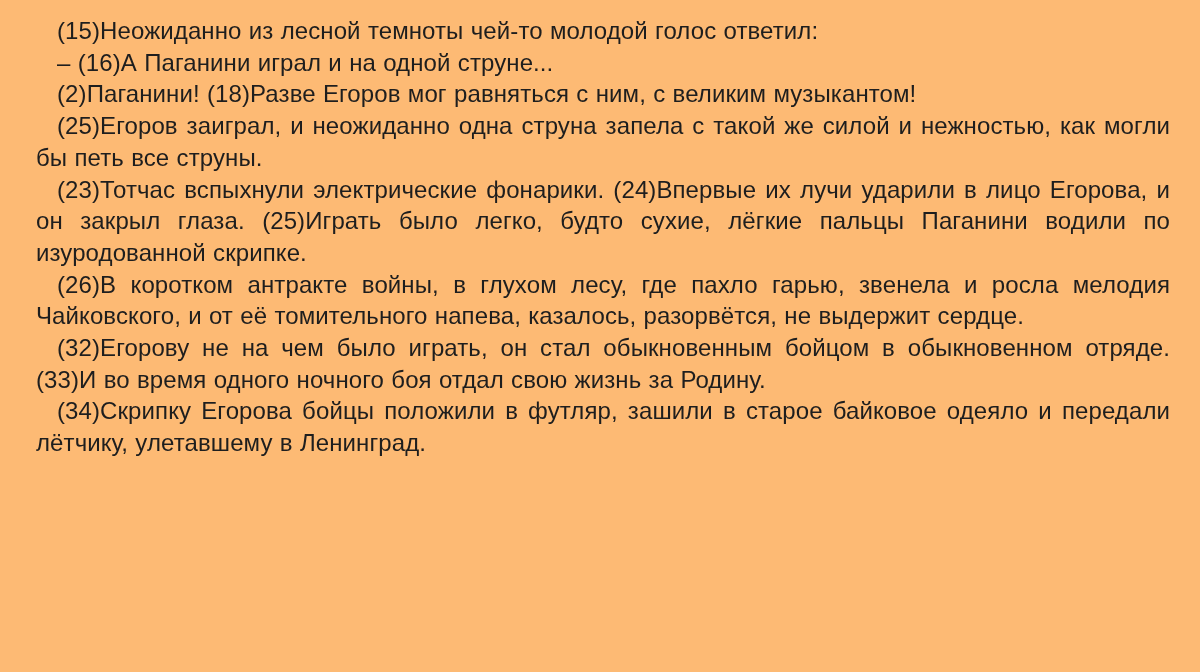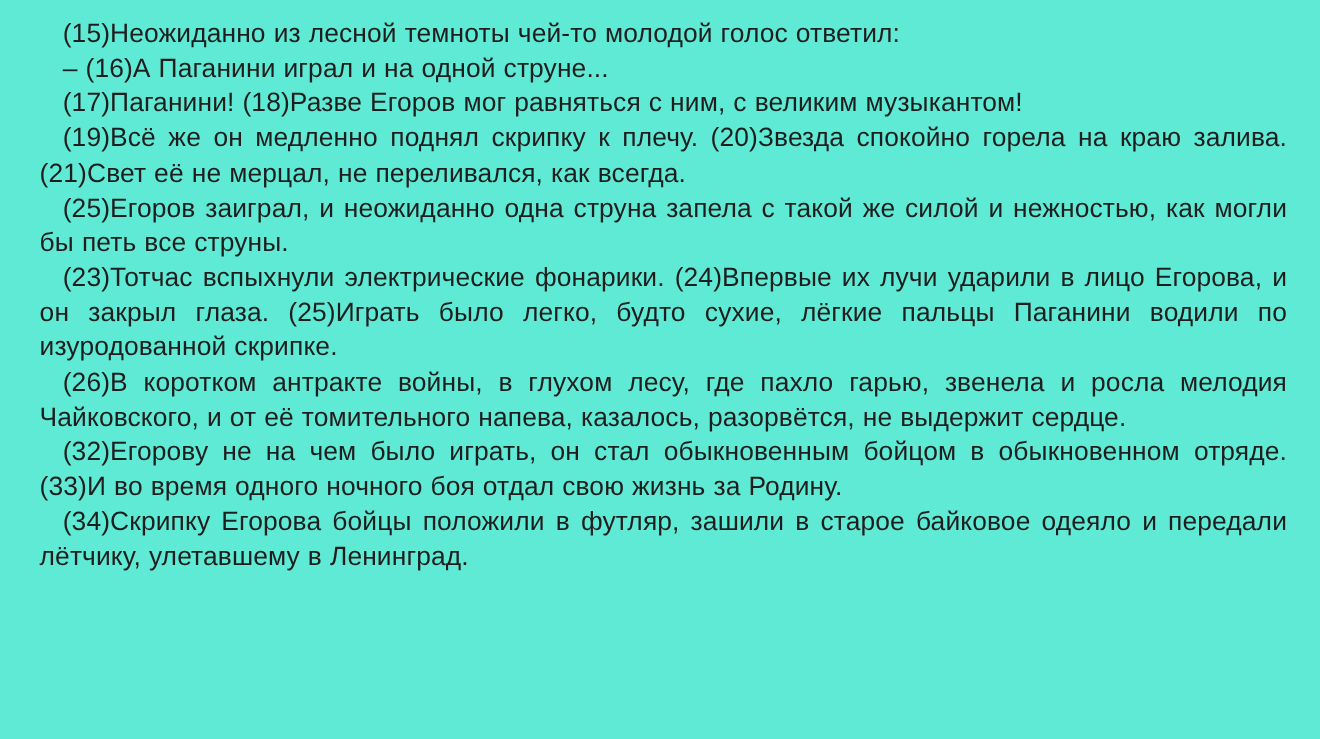--- a/index.html
+++ b/index.html
@@ -8,40 +8,39 @@
     width: 1200px;
     height: 672px;
     background: #ffffff;
     overflow: hidden;
   }
   .page {
     box-sizing: border-box;
     width: 1200px;
     height: 672px;
     padding: 15px 30px 0 36px;
-    background: #5eead4;
+    background: #fdba74;
     font-family: "Liberation Sans", "DejaVu Sans", sans-serif;
     color: #1e1e1e;
   }
   .page p {
     margin: 0;
     font-size: 24px;
     line-height: 31.7px;
     text-align: justify;
     text-indent: 21px;
     letter-spacing: 0.1px;
     word-spacing: 0.5px;
   }
 </style>
 </head>
 <body>
 
 <div class="page">
   <p>(15)Неожиданно из лесной темноты чей-то молодой голос ответил:</p>
   <p>– (16)А Паганини играл и на одной струне...</p>
-  <p>(17)Паганини! (18)Разве Егоров мог равняться с ним, с великим музыкантом!</p>
-  <p>(19)Всё же он медленно поднял скрипку к плечу. (20)Звезда спокойно горела на краю залива. (21)Свет её не мерцал, не переливался, как всегда.</p>
+  <p>(2)Паганини! (18)Разве Егоров мог равняться с ним, с великим музыкантом!</p>
   <p>(25)Егоров заиграл, и неожиданно одна струна запела с такой же силой и нежностью, как могли бы петь все струны.</p>
   <p>(23)Тотчас вспыхнули электрические фонарики. (24)Впервые их лучи ударили в лицо Егорова, и он закрыл глаза. (25)Играть было легко, будто сухие, лёгкие пальцы Паганини водили по изуродованной скрипке.</p>
   <p>(26)В коротком антракте войны, в глухом лесу, где пахло гарью, звенела и росла мелодия Чайковского, и от её томительного напева, казалось, разорвётся, не выдержит сердце.</p>
   <p>(32)Егорову не на чем было играть, он стал обыкновенным бойцом в обыкновенном отряде. (33)И во время одного ночного боя отдал свою жизнь за Родину.</p>
   <p>(34)Скрипку Егорова бойцы положили в футляр, зашили в старое байковое одеяло и передали лётчику, улетавшему в Ленинград.</p>
 </div>
 
 </body></html>

